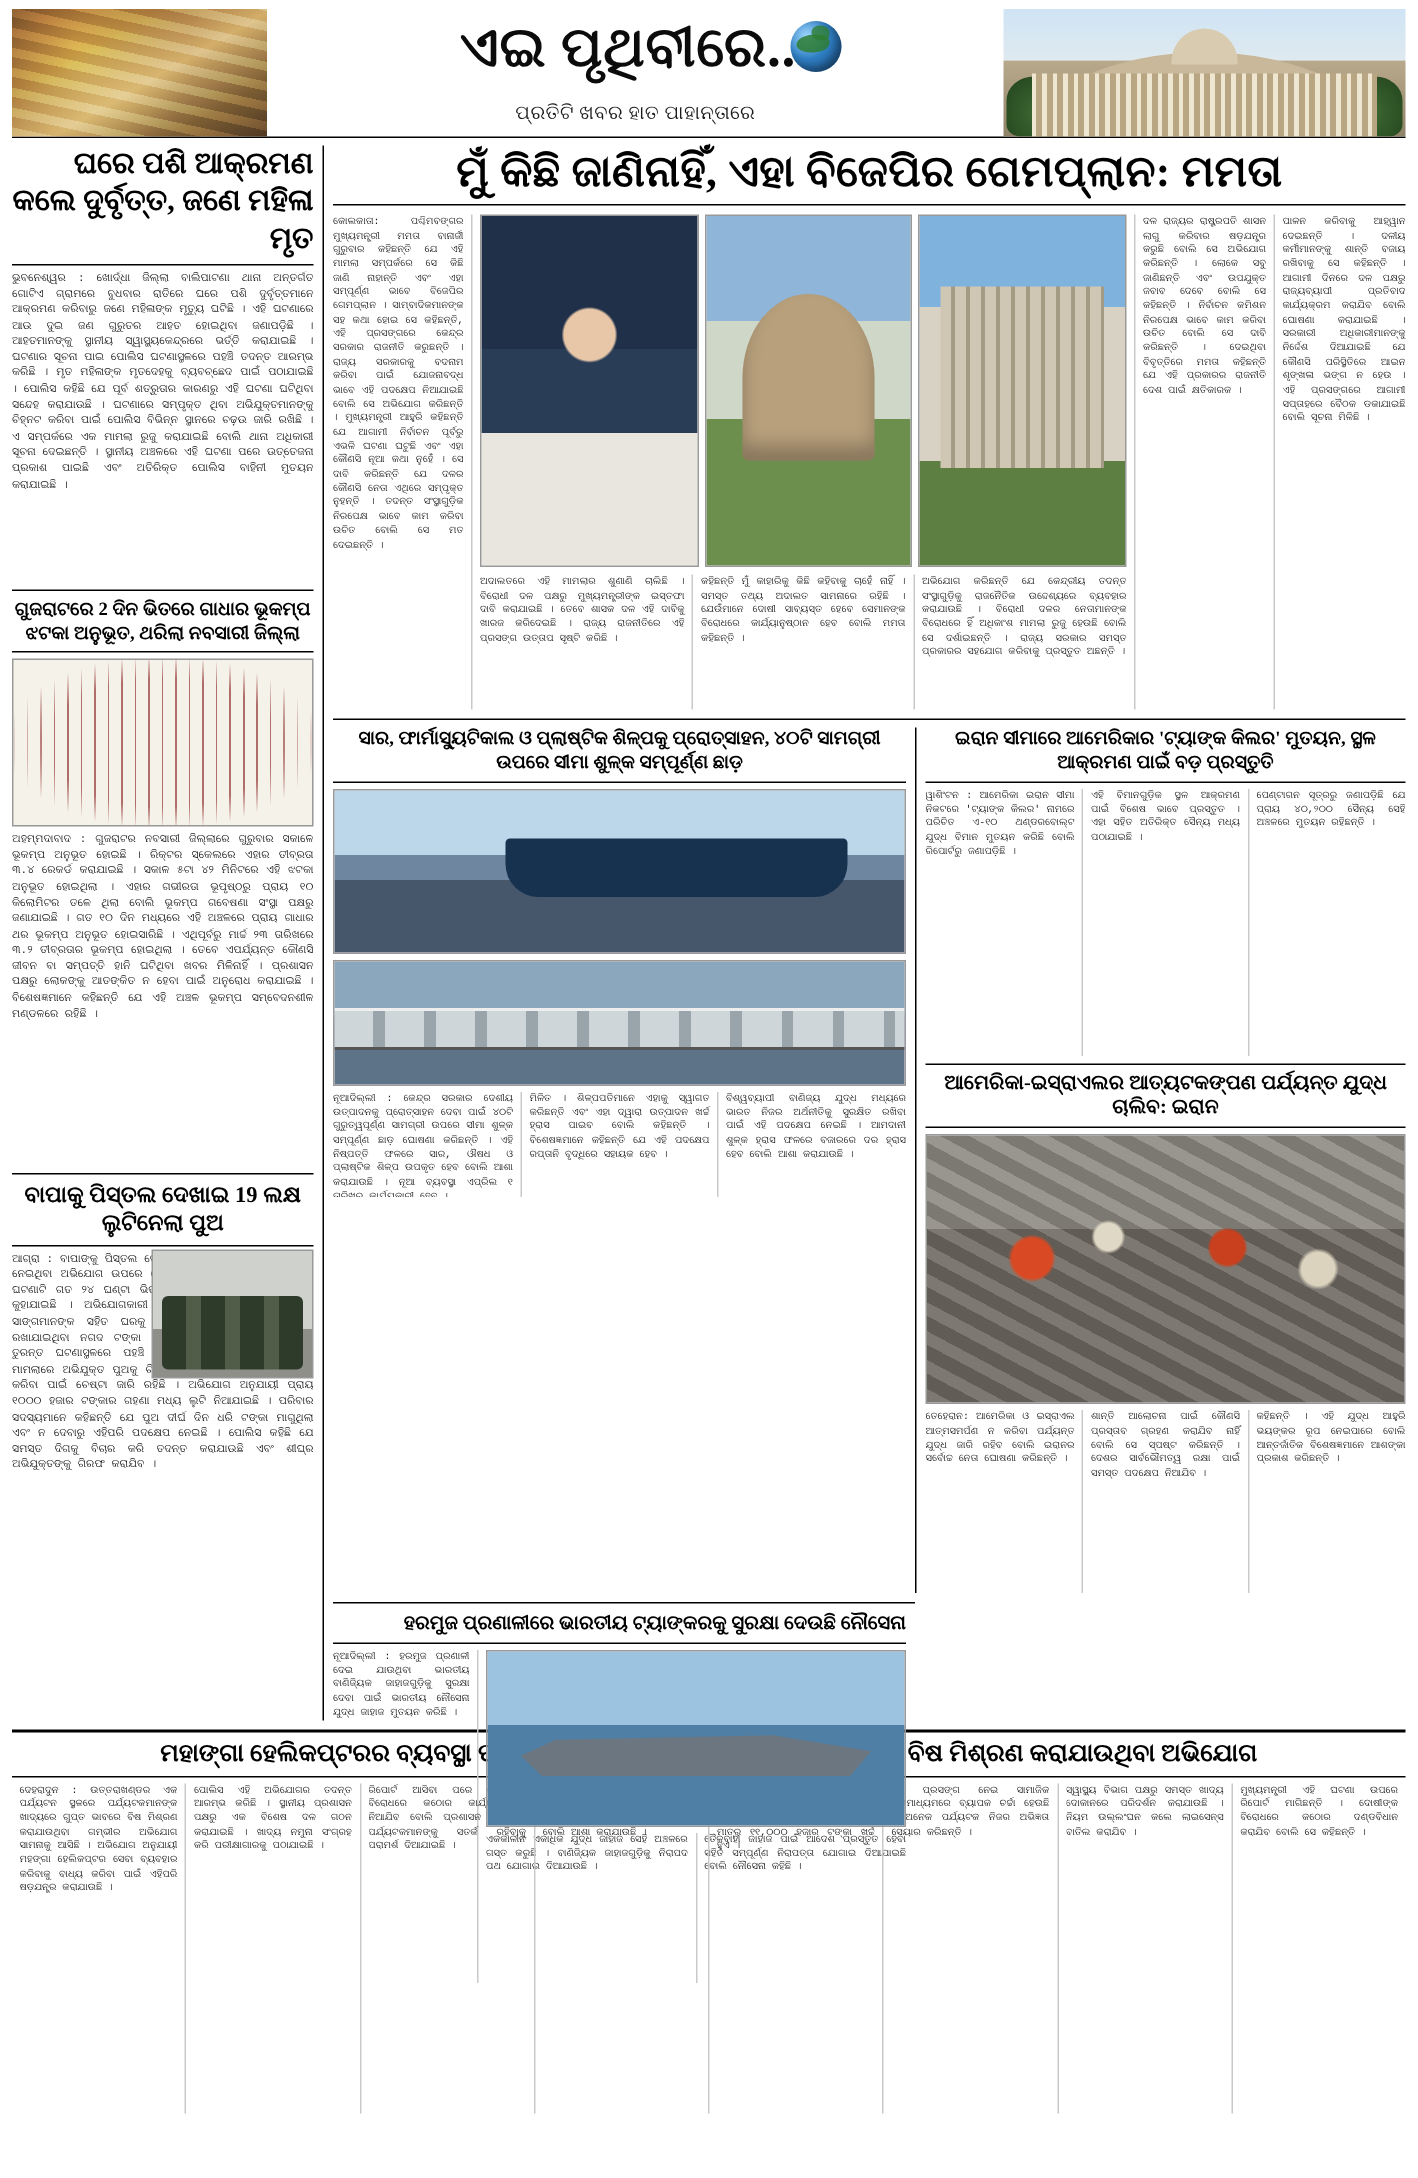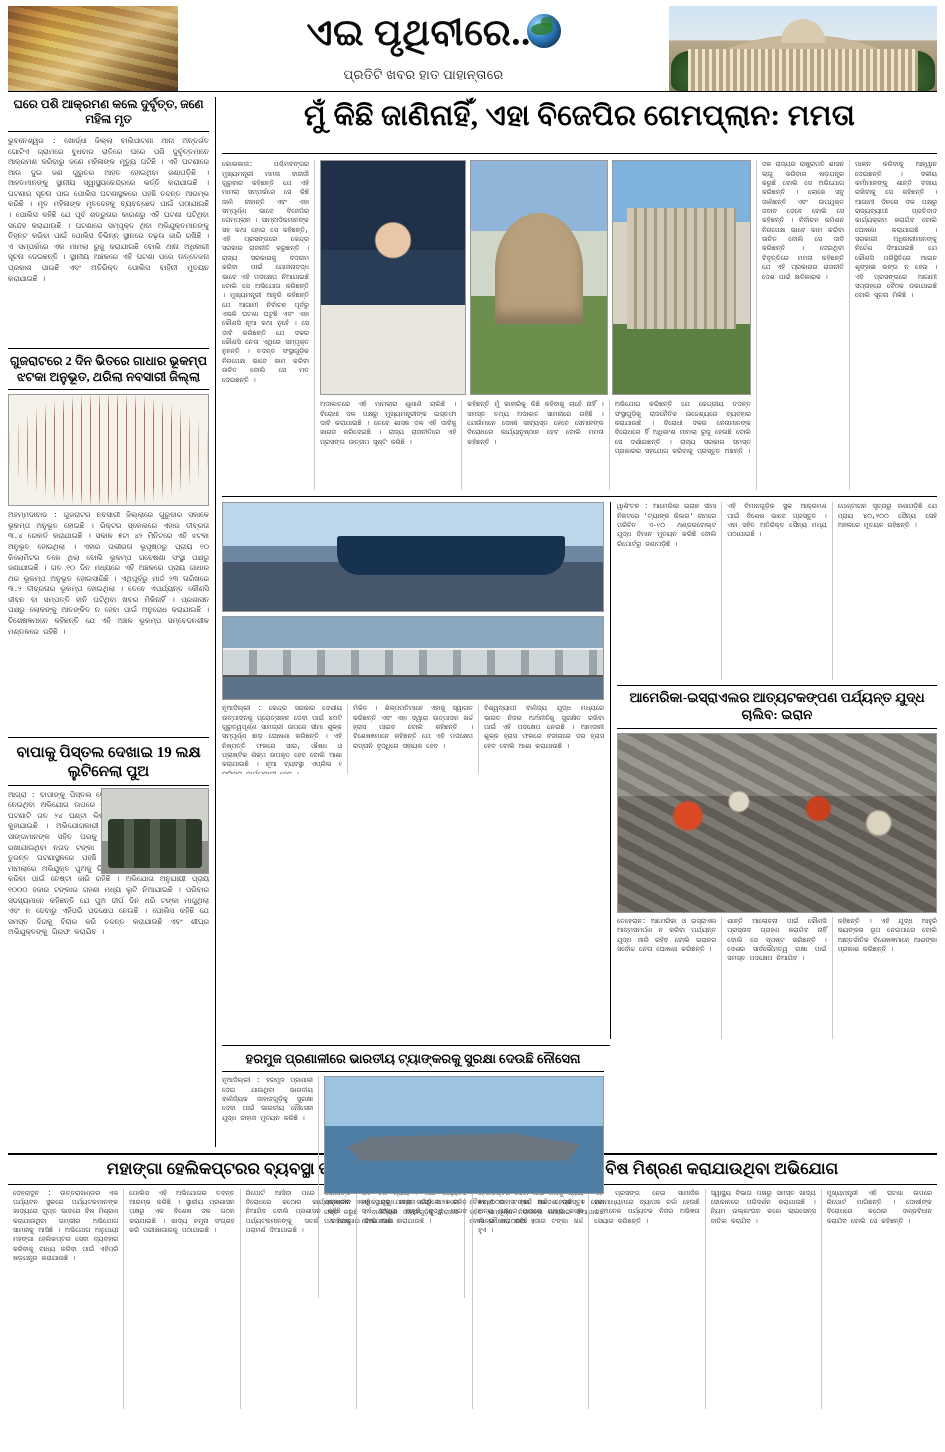--- a/index.html
+++ b/index.html
@@ -165,21 +165,21 @@
   .midwrap { flex:1; padding-left:6px; border-left:1px solid #000; }
 
   .sec { margin-bottom:7px; }
   .sec-hr { border-top:1px solid #000; margin:6px 0 5px 0; }
 
   
   .lead-head {
     font-size: 29px;
     letter-spacing:.2px;
     border-bottom:1px solid #000;
-    padding-bottom:20px;
+    padding-bottom:3px;
     margin-bottom:6px;
   }
 
   
   .img-mamata {
     background:
       radial-gradient(circle at 50% 34%, #e8c6a8 0 10%, transparent 11%),
       linear-gradient(#1f3048 0 38%, #2a3d57 38% 62%, #e9e6df 62% 100%);
   }
   .img-court {
@@ -289,21 +289,21 @@
       <div class="dome"></div>
     </div>
   </div>
 
 
   <div class="main">
 
     <div class="leftcol">
 
       <div class="sec">
-        <div class="headline" style="font-size:12px;padding-bottom:4px;border-bottom:1px solid #000;margin-bottom:4px;">ଘରେ ପଶି ଆକ୍ରମଣ କଲେ ଦୁର୍ବୃତ୍ତ, ଜଣେ ମହିଳା ମୃତ</div>
+        <div class="headline" style="font-size:20px;padding-bottom:4px;border-bottom:1px solid #000;margin-bottom:4px;text-align:right;">ଘରେ ପଶି ଆକ୍ରମଣ କଲେ ଦୁର୍ବୃତ୍ତ, ଜଣେ ମହିଳା ମୃତ</div>
         <div class="body-text" style="height:205px;">ଭୁବନେଶ୍ୱର : ଖୋର୍ଦ୍ଧା ଜିଲ୍ଲା ବାଲିପାଟଣା ଥାନା ଅନ୍ତର୍ଗତ ଗୋଟିଏ ଗ୍ରାମରେ ବୁଧବାର ରାତିରେ ଘରେ ପଶି ଦୁର୍ବୃତ୍ତମାନେ ଆକ୍ରମଣ କରିବାରୁ ଜଣେ ମହିଳାଙ୍କ ମୃତ୍ୟୁ ଘଟିଛି । ଏହି ଘଟଣାରେ ଆଉ ଦୁଇ ଜଣ ଗୁରୁତର ଆହତ ହୋଇଥିବା ଜଣାପଡ଼ିଛି । ଆହତମାନଙ୍କୁ ସ୍ଥାନୀୟ ସ୍ୱାସ୍ଥ୍ୟକେନ୍ଦ୍ରରେ ଭର୍ତ୍ତି କରାଯାଇଛି । ଘଟଣାର ସୂଚନା ପାଇ ପୋଲିସ ଘଟଣାସ୍ଥଳରେ ପହଞ୍ଚି ତଦନ୍ତ ଆରମ୍ଭ କରିଛି । ମୃତ ମହିଳାଙ୍କ ମୃତଦେହକୁ ବ୍ୟବଚ୍ଛେଦ ପାଇଁ ପଠାଯାଇଛି । ପୋଲିସ କହିଛି ଯେ ପୂର୍ବ ଶତ୍ରୁତାର କାରଣରୁ ଏହି ଘଟଣା ଘଟିଥିବା ସନ୍ଦେହ କରାଯାଉଛି । ଘଟଣାରେ ସମ୍ପୃକ୍ତ ଥିବା ଅଭିଯୁକ୍ତମାନଙ୍କୁ ଚିହ୍ନଟ କରିବା ପାଇଁ ପୋଲିସ ବିଭିନ୍ନ ସ୍ଥାନରେ ଚଢ଼ଉ ଜାରି ରଖିଛି । ଏ ସମ୍ପର୍କରେ ଏକ ମାମଲା ରୁଜୁ କରାଯାଇଛି ବୋଲି ଥାନା ଅଧିକାରୀ ସୂଚନା ଦେଇଛନ୍ତି । ସ୍ଥାନୀୟ ଅଞ୍ଚଳରେ ଏହି ଘଟଣା ପରେ ଉତ୍ତେଜନା ପ୍ରକାଶ ପାଇଛି ଏବଂ ଅତିରିକ୍ତ ପୋଲିସ ବାହିନୀ ମୁତୟନ କରାଯାଇଛି ।</div>
       </div>
 
       <div class="sec-hr"></div>
 
       <div class="sec">
         <div class="headline" style="font-size:12.5px;padding-bottom:4px;border-bottom:1px solid #000;margin-bottom:4px;">ଗୁଜରାଟରେ 2 ଦିନ ଭିତରେ ଗାଧାର ଭୂକମ୍ପ ଝଟକା ଅନୁଭୂତ, ଥରିଲା ନବସାରୀ ଜିଲ୍ଲା</div>
         <div class="photo img-seismo" style="height:112px;margin-bottom:4px;"></div>
         <div class="body-text" style="height:220px;">ଅହମ୍ମଦାବାଦ : ଗୁଜରାଟର ନବସାରୀ ଜିଲ୍ଲାରେ ଗୁରୁବାର ସକାଳେ ଭୂକମ୍ପ ଅନୁଭୂତ ହୋଇଛି । ରିକ୍ଟର ସ୍କେଲରେ ଏହାର ତୀବ୍ରତା ୩.୪ ରେକର୍ଡ କରାଯାଇଛି । ସକାଳ ୫ଟା ୪୨ ମିନିଟରେ ଏହି ଝଟକା ଅନୁଭୂତ ହୋଇଥିଲା । ଏହାର ଗଭୀରତା ଭୂପୃଷ୍ଠରୁ ପ୍ରାୟ ୧୦ କିଲୋମିଟର ତଳେ ଥିଲା ବୋଲି ଭୂକମ୍ପ ଗବେଷଣା ସଂସ୍ଥା ପକ୍ଷରୁ ଜଣାଯାଇଛି । ଗତ ୧୦ ଦିନ ମଧ୍ୟରେ ଏହି ଅଞ୍ଚଳରେ ପ୍ରାୟ ଗାଧାର ଥର ଭୂକମ୍ପ ଅନୁଭୂତ ହୋଇସାରିଛି । ଏଥିପୂର୍ବରୁ ମାର୍ଚ୍ଚ ୨୩ ତାରିଖରେ ୩.୨ ତୀବ୍ରତାର ଭୂକମ୍ପ ହୋଇଥିଲା । ତେବେ ଏପର୍ଯ୍ୟନ୍ତ କୌଣସି ଜୀବନ ବା ସମ୍ପତ୍ତି ହାନି ଘଟିଥିବା ଖବର ମିଳିନାହିଁ । ପ୍ରଶାସନ ପକ୍ଷରୁ ଲୋକଙ୍କୁ ଆତଙ୍କିତ ନ ହେବା ପାଇଁ ଅନୁରୋଧ କରାଯାଇଛି । ବିଶେଷଜ୍ଞମାନେ କହିଛନ୍ତି ଯେ ଏହି ଅଞ୍ଚଳ ଭୂକମ୍ପ ସମ୍ବେଦନଶୀଳ ମଣ୍ଡଳରେ ରହିଛି ।</div>
       </div>
@@ -348,50 +348,52 @@
             <div class="body-text mini" style="flex:1;padding-right:5px;height:330px;">ଦଳ ରାଜ୍ୟର ରାଷ୍ଟ୍ରପତି ଶାସନ ଲାଗୁ କରିବାର ଷଡ଼ଯନ୍ତ୍ର କରୁଛି ବୋଲି ସେ ଅଭିଯୋଗ କରିଛନ୍ତି । ଲୋକେ ସବୁ ଜାଣିଛନ୍ତି ଏବଂ ଉପଯୁକ୍ତ ଜବାବ ଦେବେ ବୋଲି ସେ କହିଛନ୍ତି । ନିର୍ବାଚନ କମିଶନ ନିରପେକ୍ଷ ଭାବେ କାମ କରିବା ଉଚିତ ବୋଲି ସେ ଦାବି କରିଛନ୍ତି । ଦେଇଥିବା ବିବୃତ୍ତିରେ ମମତା କହିଛନ୍ତି ଯେ ଏହି ପ୍ରକାରର ରାଜନୀତି ଦେଶ ପାଇଁ କ୍ଷତିକାରକ ।</div>
             <div class="body-text mini" style="flex:1;padding-left:5px;border-left:1px solid #c9c9c9;height:330px;">ପାଳନ କରିବାକୁ ଆହ୍ୱାନ ଦେଇଛନ୍ତି । ଦଳୀୟ କର୍ମୀମାନଙ୍କୁ ଶାନ୍ତି ବଜାୟ ରଖିବାକୁ ସେ କହିଛନ୍ତି । ଆଗାମୀ ଦିନରେ ଦଳ ପକ୍ଷରୁ ରାଜ୍ୟବ୍ୟାପୀ ପ୍ରତିବାଦ କାର୍ଯ୍ୟକ୍ରମ କରାଯିବ ବୋଲି ଘୋଷଣା କରାଯାଇଛି । ସରକାରୀ ଅଧିକାରୀମାନଙ୍କୁ ନିର୍ଦ୍ଦେଶ ଦିଆଯାଇଛି ଯେ କୌଣସି ପରିସ୍ଥିତିରେ ଆଇନ ଶୃଙ୍ଖଳା ଭଙ୍ଗ ନ ହେଉ । ଏହି ପ୍ରସଙ୍ଗରେ ଆଗାମୀ ସପ୍ତାହରେ ବୈଠକ ଡକାଯାଇଛି ବୋଲି ସୂଚନା ମିଳିଛି ।</div>
           </div>
         </div>
       </div>
 
       <div class="hline" style="margin:6px 0 5px 0;"></div>
 
       <div style="display:flex;">
         <div style="width:388px;padding-right:6px;">
+          <div class="headline" style="font-size:12.5px;padding-bottom:4px;border-bottom:1px solid #000;margin-bottom:4px;">ସାର, ଫାର୍ମାସ୍ୟୁଟିକାଲ ଓ ପ୍ଲାଷ୍ଟିକ ଶିଳ୍ପକୁ ପ୍ରୋତ୍ସାହନ, ୪୦ଟି ସାମଗ୍ରୀ ଉପରେ ସୀମା ଶୁଳ୍କ ସମ୍ପୂର୍ଣ୍ଣ ଛାଡ଼</div>
           <div style="display:flex;gap:4px;height:110px;margin-bottom:4px;">
             <div class="photo img-ship" style="flex:1;"></div>
           </div>
           <div class="photo img-pipe" style="height:84px;margin-bottom:4px;"></div>
           <div style="display:flex;height:70px;">
             <div class="body-text mini" style="flex:1;padding-right:5px;">ନୂଆଦିଲ୍ଲୀ : କେନ୍ଦ୍ର ସରକାର ଦେଶୀୟ ଉତ୍ପାଦନକୁ ପ୍ରୋତ୍ସାହନ ଦେବା ପାଇଁ ୪୦ଟି ଗୁରୁତ୍ୱପୂର୍ଣ୍ଣ ସାମଗ୍ରୀ ଉପରେ ସୀମା ଶୁଳ୍କ ସମ୍ପୂର୍ଣ୍ଣ ଛାଡ଼ ଘୋଷଣା କରିଛନ୍ତି । ଏହି ନିଷ୍ପତ୍ତି ଫଳରେ ସାର, ଔଷଧ ଓ ପ୍ଲାଷ୍ଟିକ ଶିଳ୍ପ ଉପକୃତ ହେବ ବୋଲି ଆଶା କରାଯାଉଛି । ନୂଆ ବ୍ୟବସ୍ଥା ଏପ୍ରିଲ ୧ ତାରିଖରୁ କାର୍ଯ୍ୟକାରୀ ହେବ ।</div>
             <div class="body-text mini" style="flex:1;padding:0 5px;border-left:1px solid #c9c9c9;">ମିଳିତ । ଶିଳ୍ପପତିମାନେ ଏହାକୁ ସ୍ୱାଗତ କରିଛନ୍ତି ଏବଂ ଏହା ଦ୍ୱାରା ଉତ୍ପାଦନ ଖର୍ଚ୍ଚ ହ୍ରାସ ପାଇବ ବୋଲି କହିଛନ୍ତି । ବିଶେଷଜ୍ଞମାନେ କହିଛନ୍ତି ଯେ ଏହି ପଦକ୍ଷେପ ରପ୍ତାନି ବୃଦ୍ଧିରେ ସହାୟକ ହେବ ।</div>
             <div class="body-text mini" style="flex:1;padding-left:5px;border-left:1px solid #c9c9c9;">ବିଶ୍ୱବ୍ୟାପୀ ବାଣିଜ୍ୟ ଯୁଦ୍ଧ ମଧ୍ୟରେ ଭାରତ ନିଜର ଅର୍ଥନୀତିକୁ ସୁରକ୍ଷିତ ରଖିବା ପାଇଁ ଏହି ପଦକ୍ଷେପ ନେଇଛି । ଆମଦାନୀ ଶୁଳ୍କ ହ୍ରାସ ଫଳରେ ବଜାରରେ ଦର ହ୍ରାସ ହେବ ବୋଲି ଆଶା କରାଯାଉଛି ।</div>
           </div>
         </div>
 
         <div style="flex:1;padding-left:6px;border-left:1px solid #000;">
+          <div class="headline" style="font-size:12.5px;padding-bottom:4px;border-bottom:1px solid #000;margin-bottom:4px;">ଇରାନ ସୀମାରେ ଆମେରିକାର 'ଟ୍ୟାଙ୍କ କିଲର' ମୁତୟନ, ସ୍ଥଳ ଆକ୍ରମଣ ପାଇଁ ବଡ଼ ପ୍ରସ୍ତୁତି</div>
           <div style="display:flex;height:178px;">
             <div class="body-text mini" style="flex:1;padding-right:5px;">ୱାଶିଂଟନ : ଆମେରିକା ଇରାନ ସୀମା ନିକଟରେ 'ଟ୍ୟାଙ୍କ କିଲର' ନାମରେ ପରିଚିତ ଏ-୧୦ ଥଣ୍ଡରବୋଲ୍ଟ ଯୁଦ୍ଧ ବିମାନ ମୁତୟନ କରିଛି ବୋଲି ରିପୋର୍ଟରୁ ଜଣାପଡ଼ିଛି ।</div>
             <div class="body-text mini" style="flex:1;padding:0 5px;border-left:1px solid #c9c9c9;">ଏହି ବିମାନଗୁଡ଼ିକ ସ୍ଥଳ ଆକ୍ରମଣ ପାଇଁ ବିଶେଷ ଭାବେ ପ୍ରସ୍ତୁତ । ଏହା ସହିତ ଅତିରିକ୍ତ ସୈନ୍ୟ ମଧ୍ୟ ପଠାଯାଇଛି ।</div>
             <div class="body-text mini" style="flex:1;padding-left:5px;border-left:1px solid #c9c9c9;">ପେଣ୍ଟାଗନ ସୂତ୍ରରୁ ଜଣାପଡ଼ିଛି ଯେ ପ୍ରାୟ ୪୦,୨୦୦ ସୈନ୍ୟ ସେହି ଅଞ୍ଚଳରେ ମୁତୟନ ରହିଛନ୍ତି ।</div>
           </div>
           <div class="hline" style="margin:5px 0 4px 0;"></div>
           <div class="headline" style="font-size:13.5px;padding-bottom:4px;border-bottom:1px solid #000;margin-bottom:4px;">ଆମେରିକା-ଇସ୍ରାଏଲର ଆତ୍ୟଟକଙ୍ପଣ ପର୍ଯ୍ୟନ୍ତ ଯୁଦ୍ଧ ଚାଲିବ: ଇରାନ</div>
           <div class="photo img-rescue" style="height:180px;margin-bottom:4px;"></div>
           <div style="display:flex;height:122px;">
             <div class="body-text mini" style="flex:1;padding-right:5px;">ତେହେରାନ: ଆମେରିକା ଓ ଇସ୍ରାଏଲ ଆତ୍ମସମର୍ପଣ ନ କରିବା ପର୍ଯ୍ୟନ୍ତ ଯୁଦ୍ଧ ଜାରି ରହିବ ବୋଲି ଇରାନର ସର୍ବୋଚ୍ଚ ନେତା ଘୋଷଣା କରିଛନ୍ତି ।</div>
             <div class="body-text mini" style="flex:1;padding:0 5px;border-left:1px solid #c9c9c9;">ଶାନ୍ତି ଆଲୋଚନା ପାଇଁ କୌଣସି ପ୍ରସ୍ତାବ ଗ୍ରହଣ କରାଯିବ ନାହିଁ ବୋଲି ସେ ସ୍ପଷ୍ଟ କରିଛନ୍ତି । ଦେଶର ସାର୍ବଭୌମତ୍ୱ ରକ୍ଷା ପାଇଁ ସମସ୍ତ ପଦକ୍ଷେପ ନିଆଯିବ ।</div>
             <div class="body-text mini" style="flex:1;padding-left:5px;border-left:1px solid #c9c9c9;">କହିଛନ୍ତି । ଏହି ଯୁଦ୍ଧ ଆହୁରି ଭୟଙ୍କର ରୂପ ନେଇପାରେ ବୋଲି ଆନ୍ତର୍ଜାତିକ ବିଶେଷଜ୍ଞମାନେ ଆଶଙ୍କା ପ୍ରକାଶ କରିଛନ୍ତି ।</div>
           </div>
         </div>
       </div>
 
       <div style="width:388px;padding-right:6px;margin-top:6px;border-top:1px solid #000;padding-top:5px;">
-        <div class="headline" style="font-size:13px;padding-bottom:4px;border-bottom:1px solid #000;margin-bottom:4px;">ହରମୁଜ ପ୍ରଣାଳୀରେ ଭାରତୀୟ ଟ୍ୟାଙ୍କରକୁ ସୁରକ୍ଷା ଦେଉଛି ନୌସେନା</div>
+        <div class="headline" style="font-size:13px;padding-bottom:4px;border-bottom:1px solid #000;margin-bottom:4px;text-align:right;">ହରମୁଜ ପ୍ରଣାଳୀରେ ଭାରତୀୟ ଟ୍ୟାଙ୍କରକୁ ସୁରକ୍ଷା ଦେଉଛି ନୌସେନା</div>
         <div style="display:flex;">
           <div class="body-text mini" style="width:96px;padding-right:5px;height:222px;">ନୂଆଦିଲ୍ଲୀ : ହରମୁଜ ପ୍ରଣାଳୀ ଦେଇ ଯାଉଥିବା ଭାରତୀୟ ବାଣିଜ୍ୟିକ ଜାହାଜଗୁଡ଼ିକୁ ସୁରକ୍ଷା ଦେବା ପାଇଁ ଭାରତୀୟ ନୌସେନା ଯୁଦ୍ଧ ଜାହାଜ ମୁତୟନ କରିଛି ।</div>
           <div style="flex:1;padding-left:5px;border-left:1px solid #c9c9c9;">
             <div class="photo img-navy" style="height:118px;margin-bottom:4px;"></div>
             <div style="display:flex;height:100px;">
               <div class="body-text mini" style="flex:1;padding-right:5px;">ଏକକାଳୀନ ଏକାଧିକ ଯୁଦ୍ଧ ଜାହାଜ ସେହି ଅଞ୍ଚଳରେ ଗସ୍ତ କରୁଛି । ବାଣିଜ୍ୟିକ ଜାହାଜଗୁଡ଼ିକୁ ନିରାପଦ ପଥ ଯୋଗାଇ ଦିଆଯାଉଛି ।</div>
               <div class="body-text mini" style="flex:1;padding-left:5px;border-left:1px solid #c9c9c9;">ତୈଳବାହୀ ଜାହାଜ ପାଇଁ ଆଦେଶ ପ୍ରସ୍ତୁତ ହେବା ସହିତ ସମ୍ପୂର୍ଣ୍ଣ ନିରାପତ୍ତା ଯୋଗାଇ ଦିଆଯାଇଛି ବୋଲି ନୌସେନା କହିଛି ।</div>
             </div>
           </div>
         </div>

